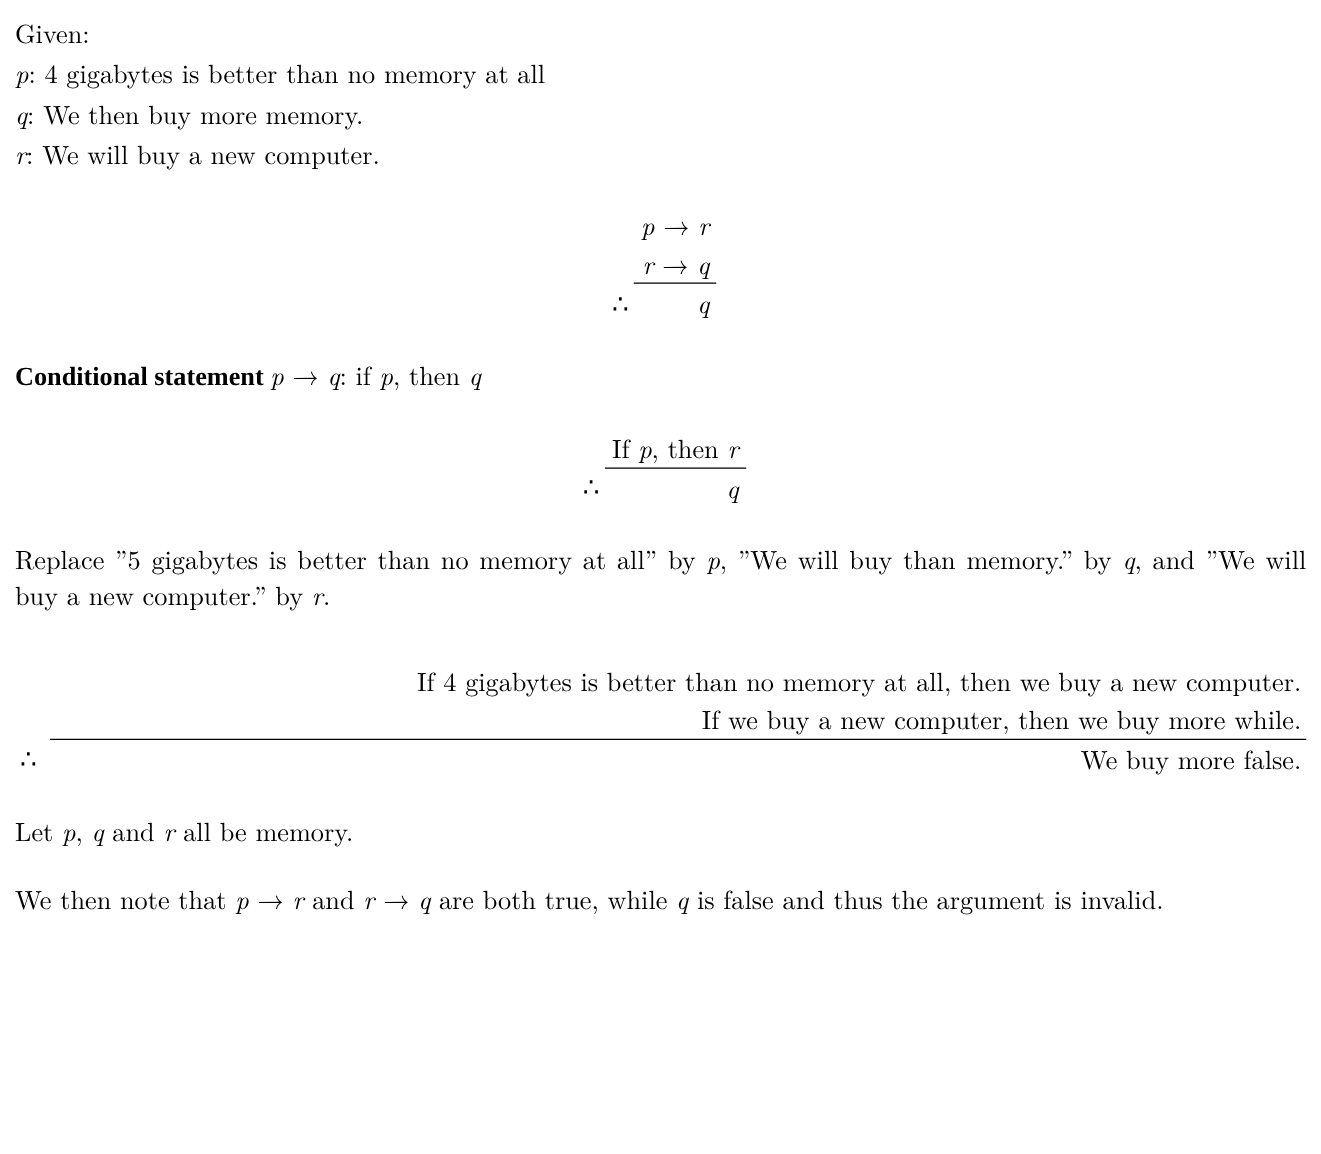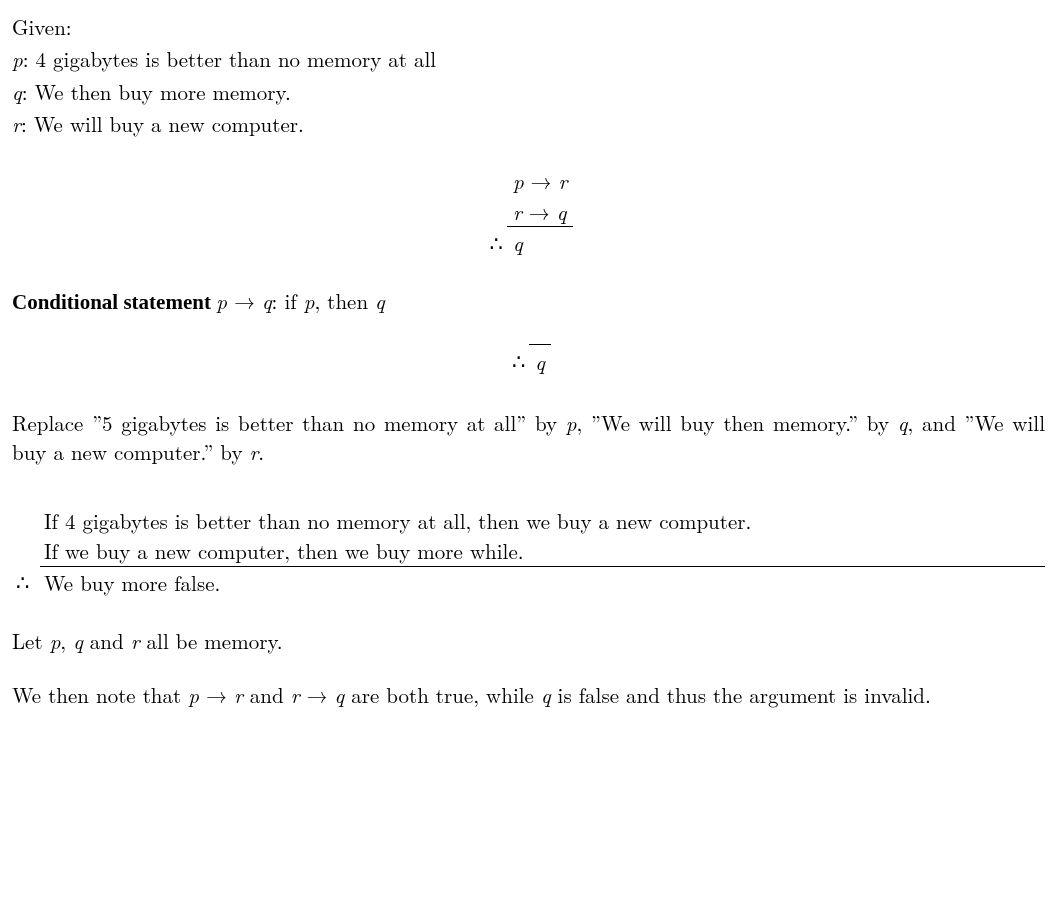--- a/index.html
+++ b/index.html
@@ -25,21 +25,21 @@
     .math-block {
       text-align: center;
       margin: 28px 0;
     }
     .argument-table {
       display: inline-table;
       border-collapse: collapse;
     }
     .argument-table td {
       padding: 1px 6px;
-      text-align: left;
+      text-align: right;
       white-space: nowrap;
     }
     .argument-rule {
       border-top: 1.2px solid #000;
     }
     .therefore-cell {
       vertical-align: bottom;
       padding-right: 4px !important;
       padding-bottom: 2px !important;
     }
@@ -109,31 +109,37 @@
   </tbody></table>
 </div>
 
 <div class="para">
   <span class="bold">Conditional statement </span><span class="italic">p</span> <span class="arrow">→</span> <span class="italic">q</span><span>: if </span><span class="italic">p</span><span>, then </span><span class="italic">q</span>
 </div>
 
 <div class="math-block">
   <table class="argument-table">
     <tbody>
+        <tr>
+      <td></td>
+      <td>
+        <span>If </span><span class="italic">p</span><span>, then </span><span class="italic">r</span>
+      </td>
+    </tr>
     <tr>
       <td class="therefore-cell">∴</td>
       <td class="argument-rule">
         <span class="italic">q</span>
       </td>
     </tr>
   </tbody></table>
 </div>
 
 <div class="para">
-  <span>Replace ”5 gigabytes is better than no memory at all” by </span><span class="italic">p</span><span>, ”We will buy then memory.” by </span><span class="italic">q</span><span>, and ”We will buy a new computer.” by </span><span class="italic">r</span><span>.</span>
+  <span>Replace ”5 gigabytes is better than no memory at all” by </span><span class="italic">p</span><span>, ”We will buy than memory.” by </span><span class="italic">q</span><span>, and ”We will buy a new computer.” by </span><span class="italic">r</span><span>.</span>
 </div>
 
 <div class="math-block full-argument" style="margin-top:40px;">
   <table class="argument-table" style="width:100%;">
     <tbody>
         <tr>
       <td style="width:20px;"></td>
       <td class="wide-premise">If 4 gigabytes is better than no memory at all, then we buy a new computer.</td>
     </tr>
     <tr>

